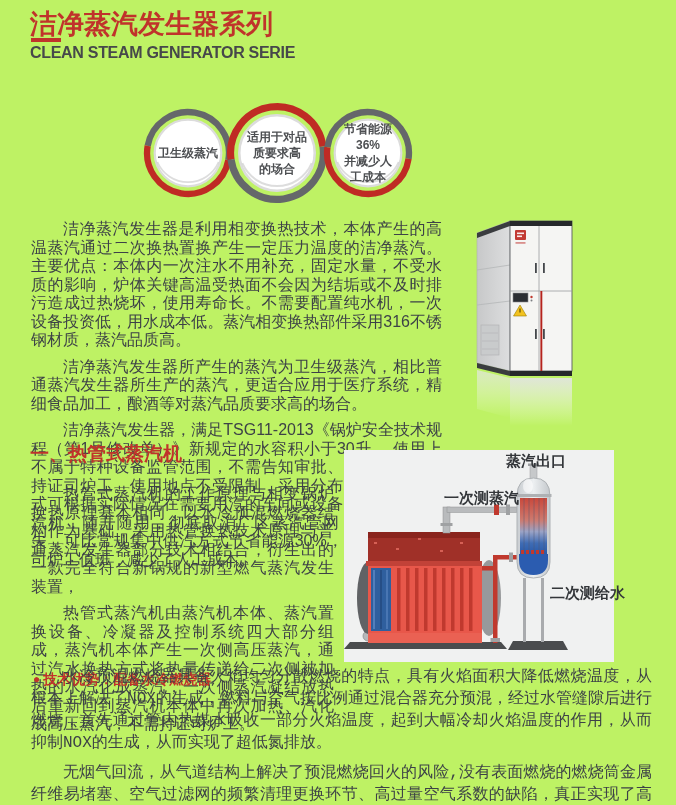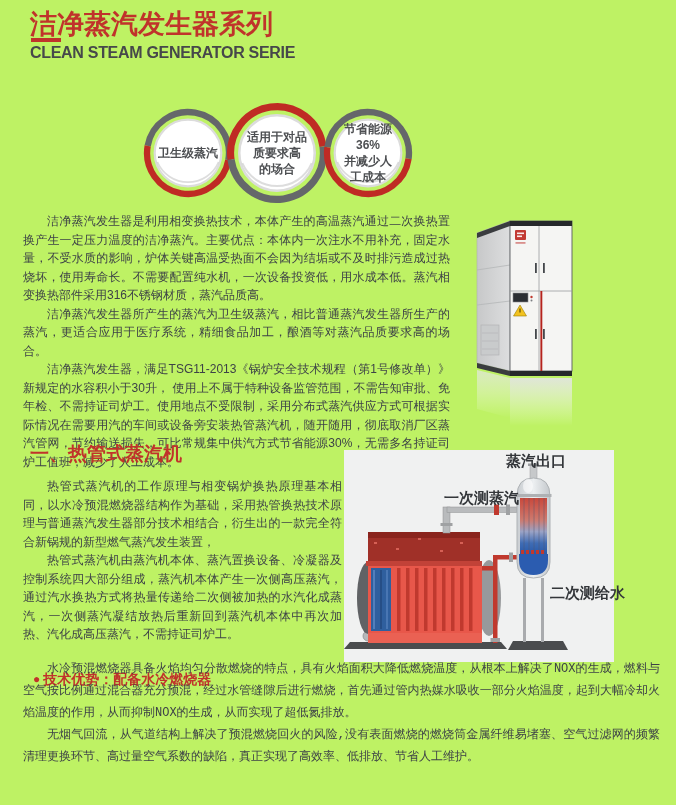--- a/index.html
+++ b/index.html
@@ -23,22 +23,22 @@
   .badge .btxt{
     position:absolute;left:12%;top:12%;width:76%;height:76%;
     display:flex;align-items:center;justify-content:center;text-align:center;
     font-size:12px;font-weight:bold;color:#4d4f52;line-height:1.35;white-space:pre-line;
   }
   #badge1{left:143px;top:108px;width:90px;height:90px;}
   #badge2{left:226px;top:102px;width:102px;height:102px;}
   #badge3{left:323px;top:108px;width:90px;height:90px;}
   
   .textcol p{
-    margin:0;text-indent:2em;text-align:justify;color:#3d4247;
-    font-size:12px;line-height:18.5px;
+    margin:8px;text-indent:2em;text-align:justify;color:#3d4247;
+    font-size:16px;line-height:18.5px;
   }
   #intro-text{position:absolute;left:23px;top:212px;width:427px;}
   #sec1-text{position:absolute;left:23px;top:477px;width:319px;}
   #adv-text{position:absolute;left:23px;top:658px;width:637px;font-family:Liberation Mono, monospace;}
   #adv-text p{line-height:22px;}
   .sec-heading{
     position:absolute;left:30px;top:441px;font-size:19px;font-weight:bold;color:#c0332b;
     white-space:nowrap;
   }
   .adv-heading{

